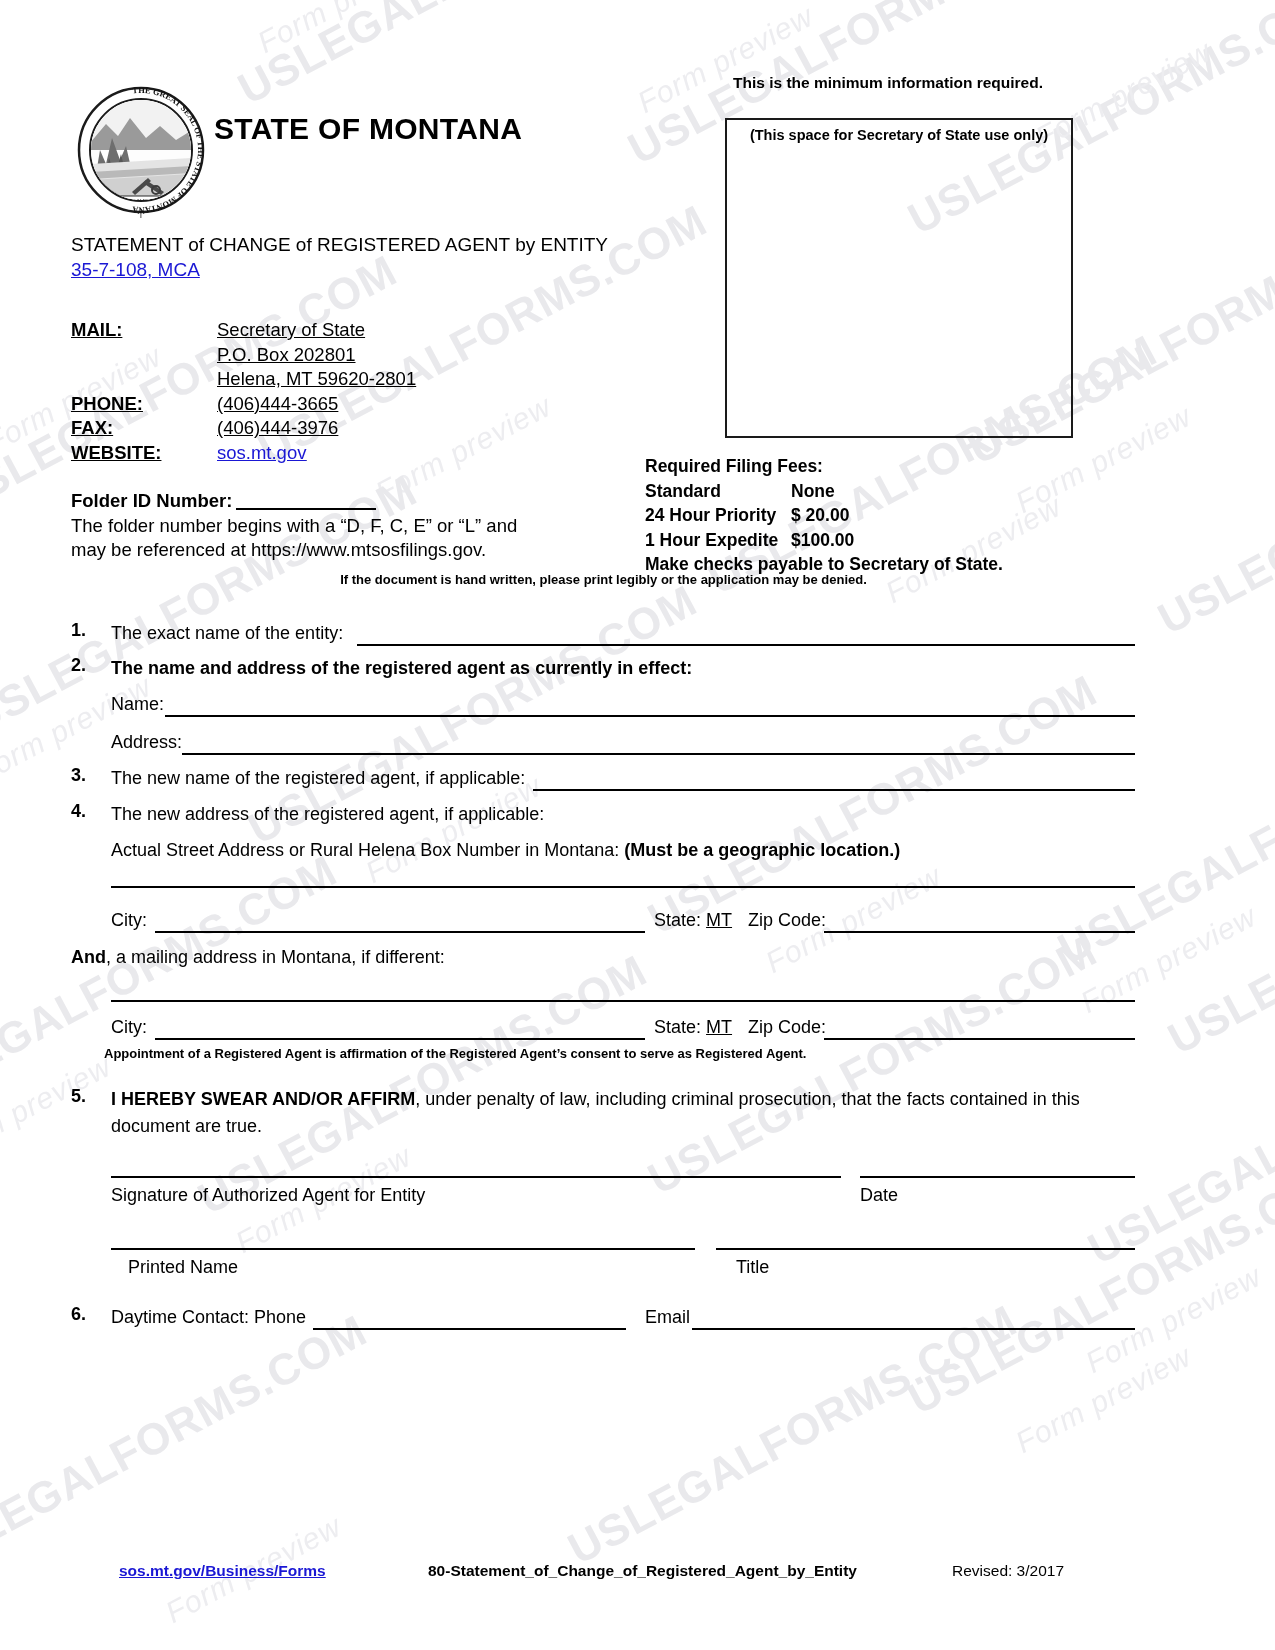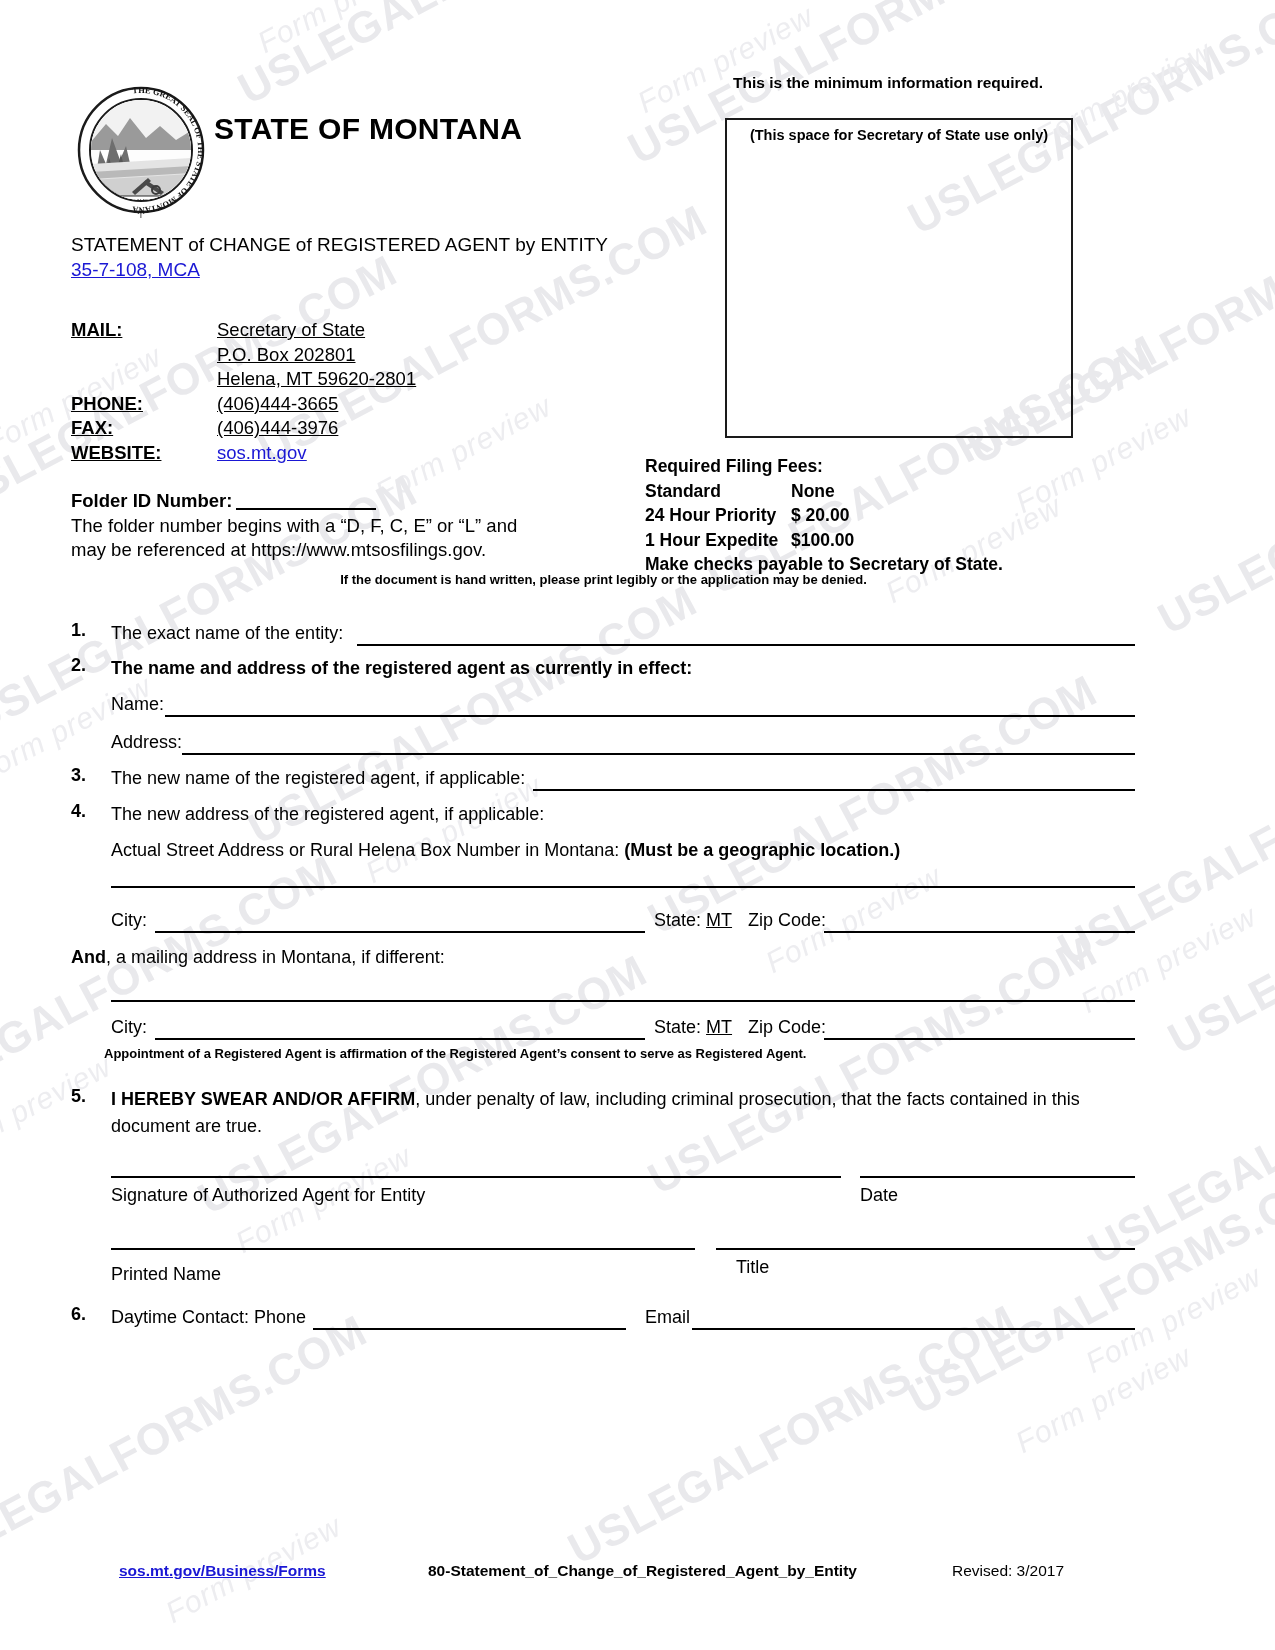--- a/index.html
+++ b/index.html
@@ -439,21 +439,21 @@
     </div>
     <div class="item" style="left:111px; top:1113px;">document are true.</div>
 
     <div class="ln" style="left:111px; top:1176px; width:730px;"></div>
     <div class="ln" style="left:860px; top:1176px; width:275px;"></div>
     <div class="item" style="left:111px; top:1182px;">Signature of Authorized Agent for Entity</div>
     <div class="item" style="left:860px; top:1182px;">Date</div>
 
     <div class="ln" style="left:111px; top:1248px; width:584px;"></div>
     <div class="ln" style="left:716px; top:1248px; width:419px;"></div>
-    <div class="item" style="left:111px; top:1254px;margin-top:7px;">Printed Name</div>
+    <div class="item" style="left:128px; top:1254px;">Printed Name</div>
     <div class="item" style="left:736px; top:1254px;">Title</div>
 
     <div class="num" style="left:71px; top:1304px;">6.</div>
     <div class="item" style="left:111px; top:1304px;">Daytime Contact:  Phone</div>
     <div class="ln" style="left:313px; top:1328px; width:313px;"></div>
     <div class="item" style="left:645px; top:1304px;">Email</div>
     <div class="ln" style="left:692px; top:1328px; width:443px;"></div>
 
     <div class="footer">
       <a class="f-left" href="#">sos.mt.gov/Business/Forms</a>

